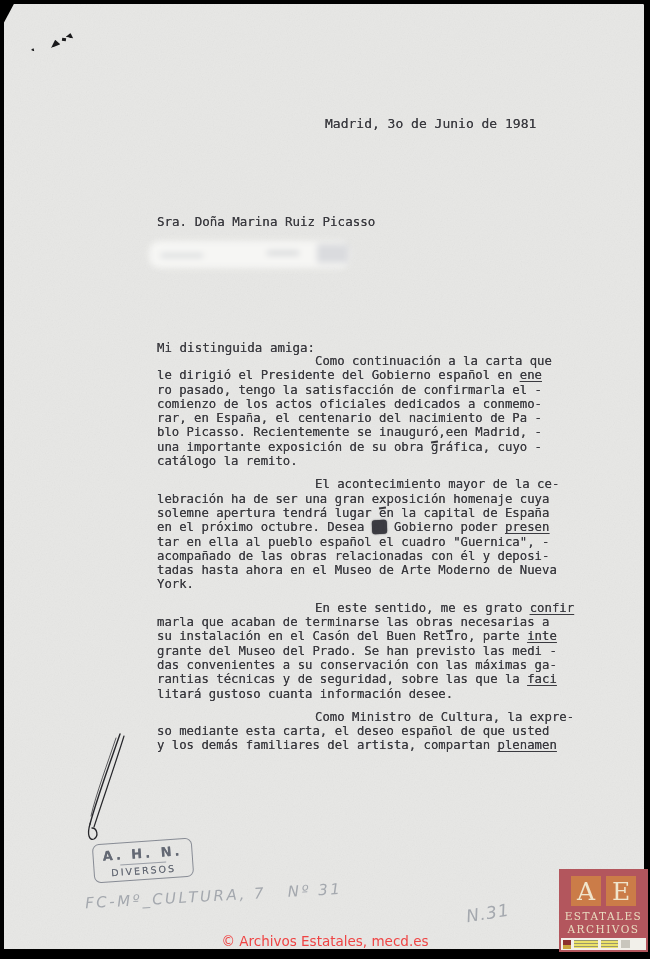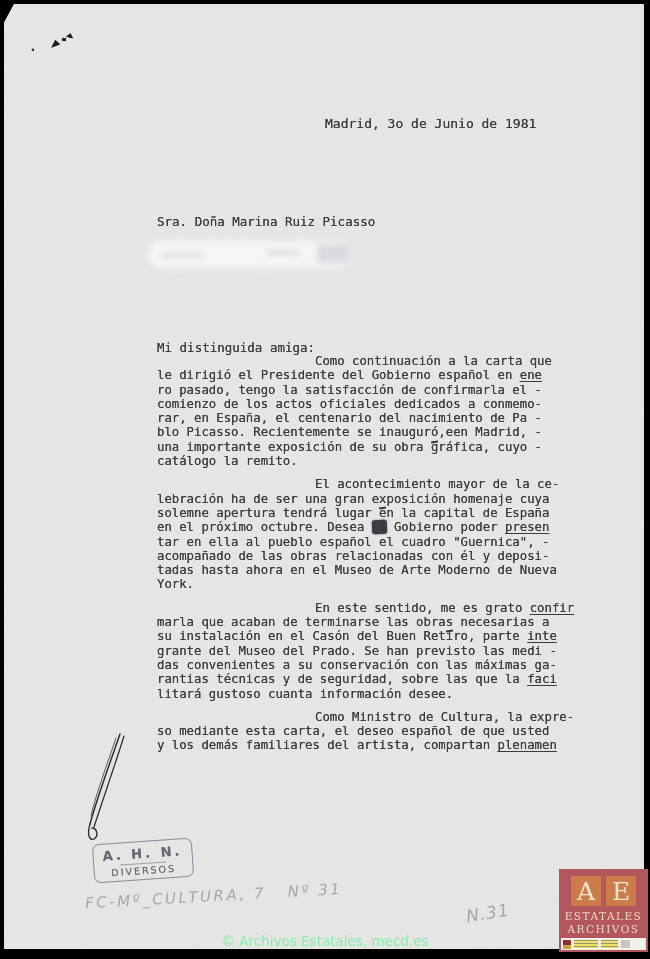--- a/index.html
+++ b/index.html
@@ -59,21 +59,21 @@
               display:flex;align-items:center;gap:3px;padding:0 2px;box-sizing:border-box;}
   .emblem{width:8px;height:9px;background:linear-gradient(180deg,#8c2f2f 55%,#caa23c 55%);}
   .ybar1{width:24px;height:8px;background:#ece267;
          background-image:repeating-linear-gradient(180deg,rgba(110,110,110,.65) 0 1px,transparent 1px 3px);}
   .ybar2{width:17px;height:8px;background:#ece267;
          background-image:repeating-linear-gradient(180deg,rgba(110,110,110,.65) 0 1px,transparent 1px 3px);}
   .gblock{width:9px;height:8px;background:#c9c6bd;}
 
   
   .footer{position:absolute;left:0;width:650px;top:933px;text-align:center;
-          font-size:13.5px;color:#86efac;}
+          font-size:13.5px;color:#ef4444;}
 
   
   .notch-tl{position:absolute;left:0;top:0;width:16px;height:30px;background:#000;
             clip-path:polygon(0 0,100% 0,0 100%);}
   .notch-tr{position:absolute;right:0;top:0;width:9px;height:15px;background:#000;
             clip-path:polygon(0 0,100% 0,100% 100%);}
   .speck{position:absolute;background:#1a1a1c;}
   .sp1{left:31px;top:48px;width:4px;height:3px;transform:rotate(20deg);clip-path:polygon(0 100%,50% 0,100% 100%);}
   .sp2{left:50px;top:40px;width:10px;height:7px;transform:rotate(-14deg);clip-path:polygon(0 100%,60% 0,100% 80%);}
   .sp3{left:62px;top:38px;width:4px;height:3px;transform:rotate(8deg);}

